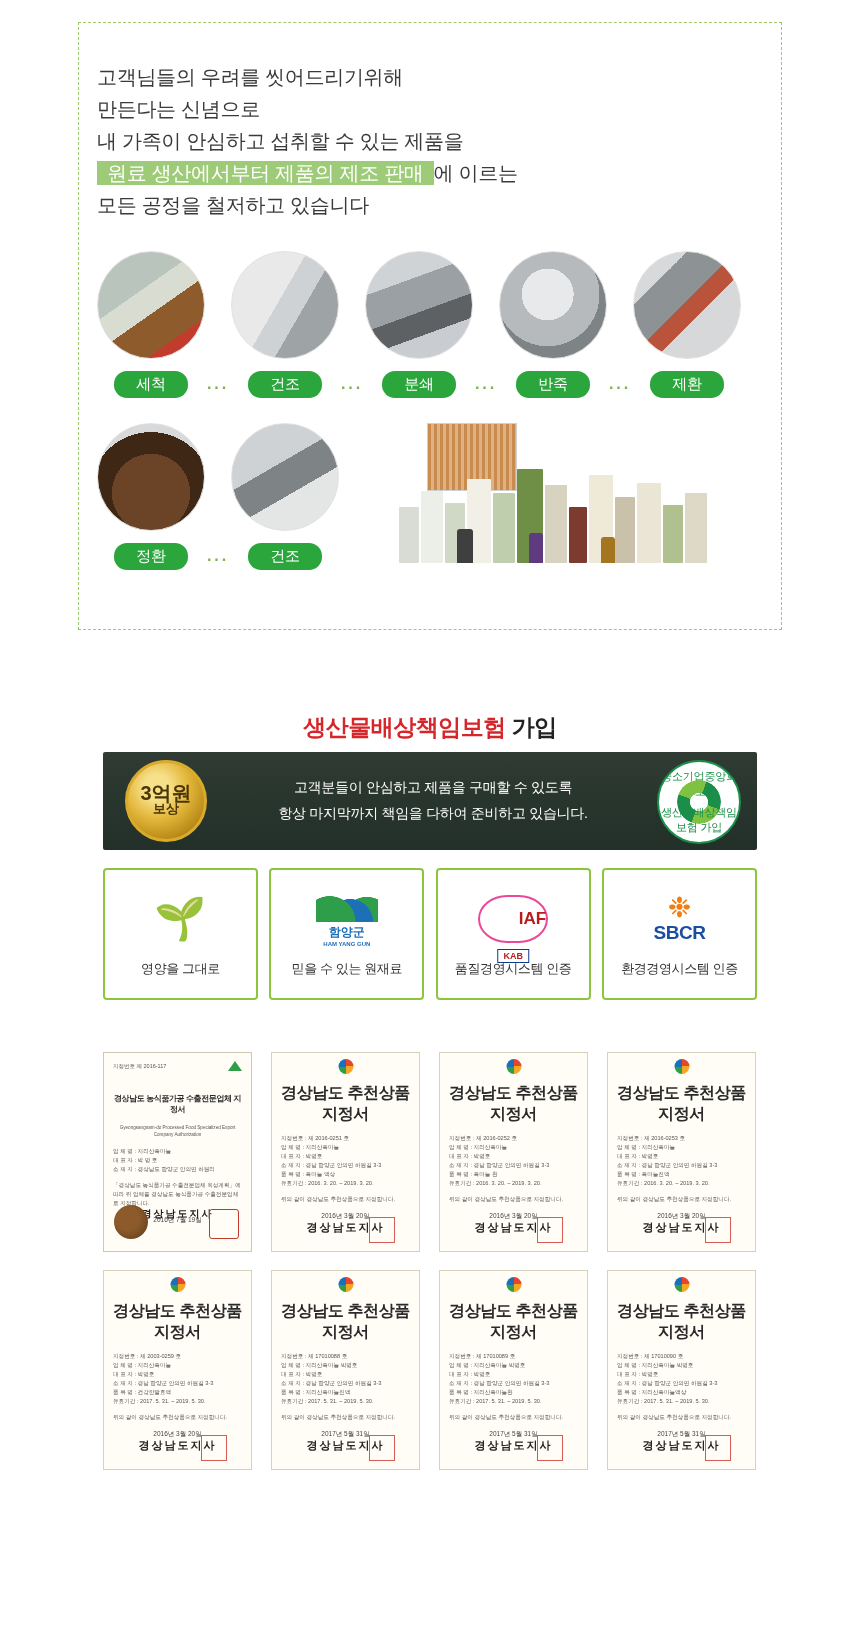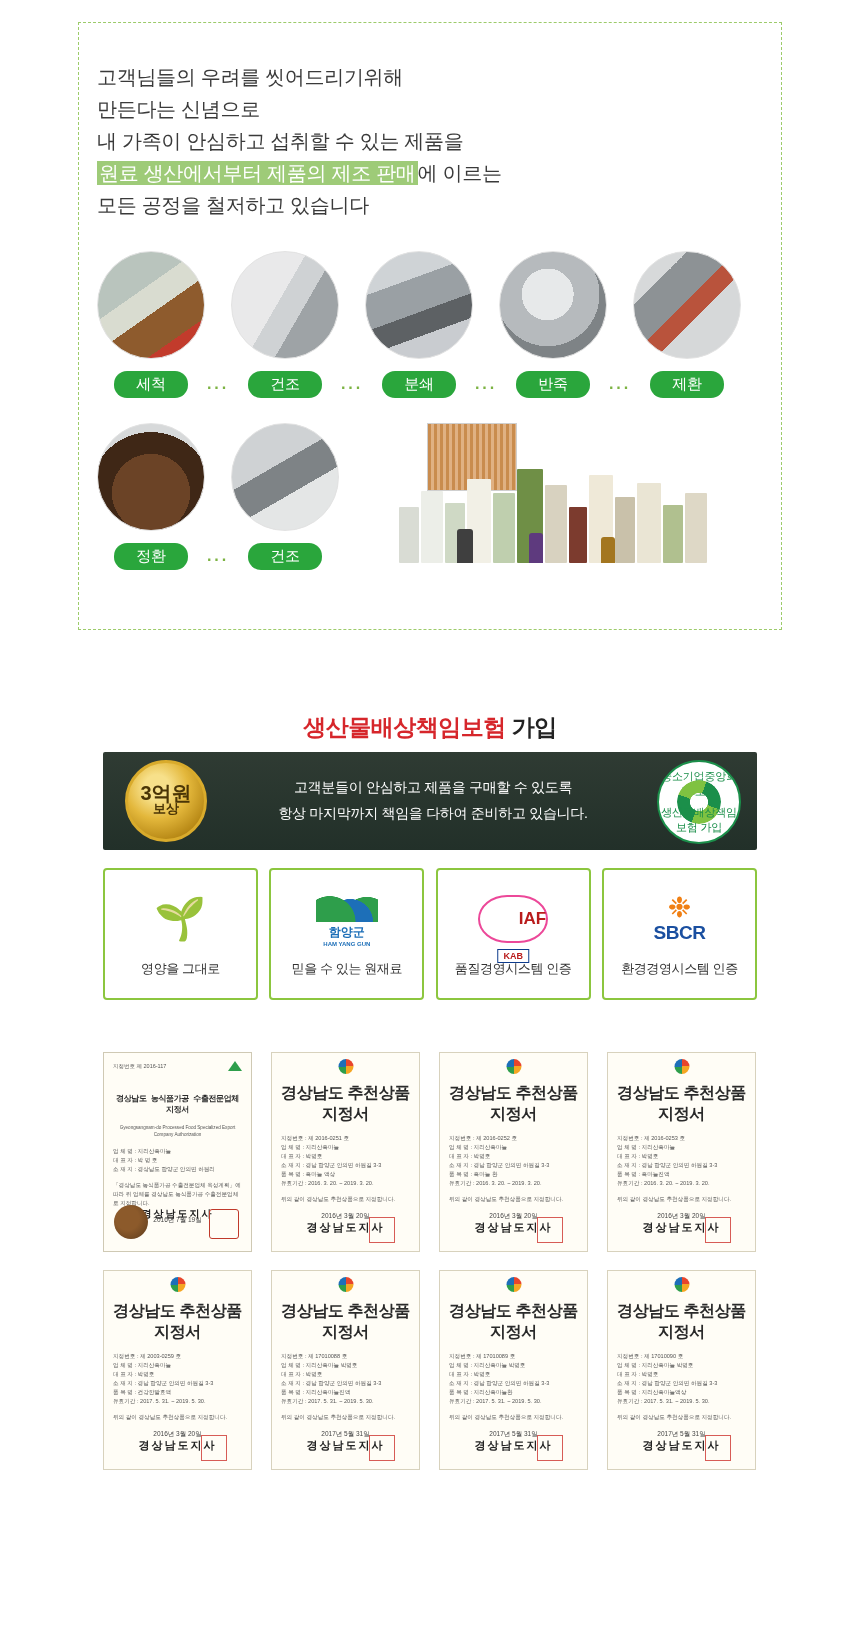--- a/index.html
+++ b/index.html
@@ -32,21 +32,21 @@
     left: 18px;
     top: 38px;
     font-size: 20px;
     line-height: 32px;
     color: #3a3a3a;
     letter-spacing: -0.3px;
   }
   .intro .hl {
     background: #9ecb78;
     color: #ffffff;
-    padding: 1px 2px;
+    padding: 1px 10px;
   }
 
   .steps-row {
     position: absolute;
     left: 18px;
     width: 668px;
     display: flex;
     align-items: flex-start;
   }
   .steps-row.row1 { top: 228px; }
@@ -509,21 +509,21 @@
     </div>
   </div>
 
   <div class="certs">
 
     <div class="cert first">
       <div class="c-head">
         <span>지정번호 제 2016-117</span>
         <span class="tri"></span>
       </div>
-      <div class="c-title small" style="font-family:Liberation Mono, monospace;">경상남도 농식품가공 수출전문업체 지정서</div>
+      <div class="c-title small" style="">경상남도 농식품가공 수출전문업체 지정서</div>
       <div class="c-lines" style="text-align:center;font-size:4.6px;line-height:7px;">Gyeongsangnam-do Processed Food Specialized Export Company Authorization</div>
       <div class="c-lines">
         <div>업 체 명 : 지리산흑마늘</div>
         <div>대 표 자 : 박 명 호</div>
         <div>소 재 지 : 경상남도 함양군 안의면 하원리</div>
       </div>
       <div class="c-body">「경상남도 농식품가공 수출전문업체 육성계획」에 따라 위 업체를 경상남도 농식품가공 수출전문업체로 지정합니다.</div>
       <div class="c-date">2016년 7월 19일</div>
       <div class="c-sign" style="bottom:30px;font-size:10px;">경상남도지사</div>
       <div class="photo-circle"></div>

